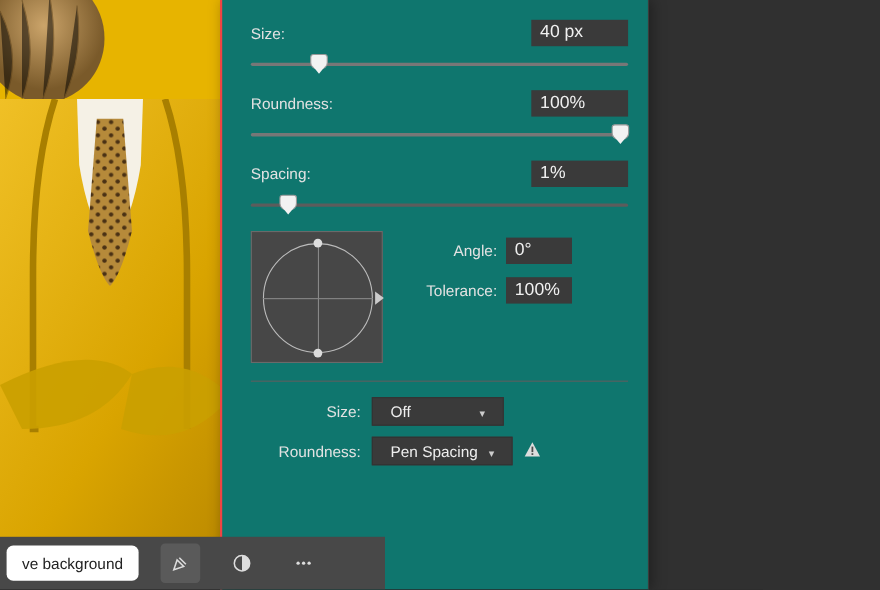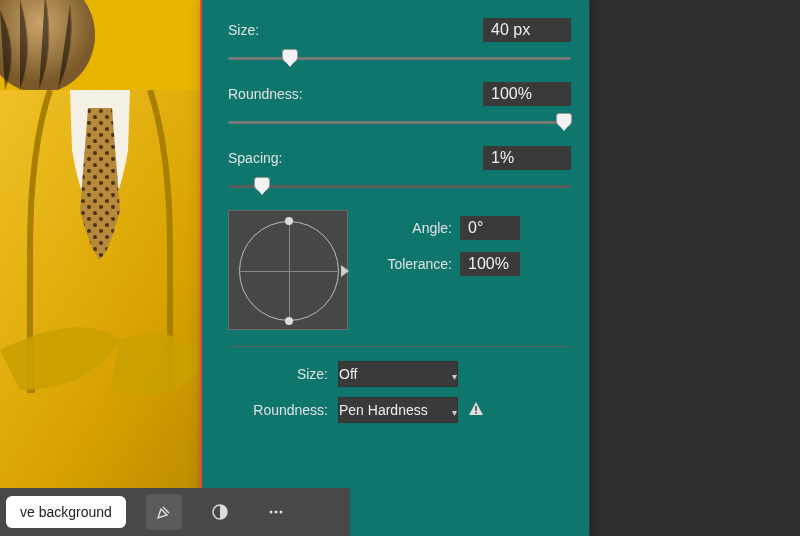--- a/index.html
+++ b/index.html
@@ -45,21 +45,21 @@
 
   .ar-fields { flex:1; display:flex; flex-direction:column; gap:12px; padding-top:6px; }
   .ar-row { display:flex; align-items:center; gap:8px; justify-content:flex-start; }
   .ar-row .label { width:86px; text-align:right; }
   .ar-row .value-box { min-width:60px; }
 
   .divider { height:1px; background:#5e5e5e; margin:16px 0 14px; }
 
   .dyn-row { display:flex; align-items:center; gap:10px; margin-bottom:10px; justify-content:flex-start; }
   .dyn-row .dlabel { width:100px; text-align:right; color:#e2e2e2; }
-  .select { background:#3a3a3a; color:#eee; padding:4px 0; min-width:120px; display:flex; align-items:flex-end; justify-content:space-between; gap:10px; border:1px solid #333; }
+  .select { background:#3a3a3a; color:#eee; padding:4px 16px; min-width:120px; display:flex; align-items:flex-end; justify-content:space-between; gap:10px; border:1px solid #333; }
   .chev { font-size:10px; color:#ccc; }
   .warn { color:#ddd; }
 </style>
 </head>
 <body>
 
 <div class="workspace-dark"></div>
 
 <div class="canvas-area">
   <svg class="hair" viewBox="0 0 120 120">
@@ -155,21 +155,21 @@
   <div class="dyn-row">
     <span class="dlabel">Size:</span>
     <div class="select">
       <span>Off</span>
       <span class="chev">▾</span>
     </div>
   </div>
   <div class="dyn-row">
     <span class="dlabel">Roundness:</span>
     <div class="select">
-      <span>Pen Hardness</span>
+      <span>Pen Spacing</span>
       <span class="chev">▾</span>
     </div>
     <span class="warn">
       <svg width="16" height="16" viewBox="0 0 16 16">
           <path d="M8 1 L15 14 H1 Z" fill="#ddd"></path>
           <rect x="7.2" y="5" width="1.6" height="5" fill="#4a4a4a"></rect>
           <rect x="7.2" y="11" width="1.6" height="1.6" fill="#4a4a4a"></rect>
         </svg>
     </span>
   </div>

